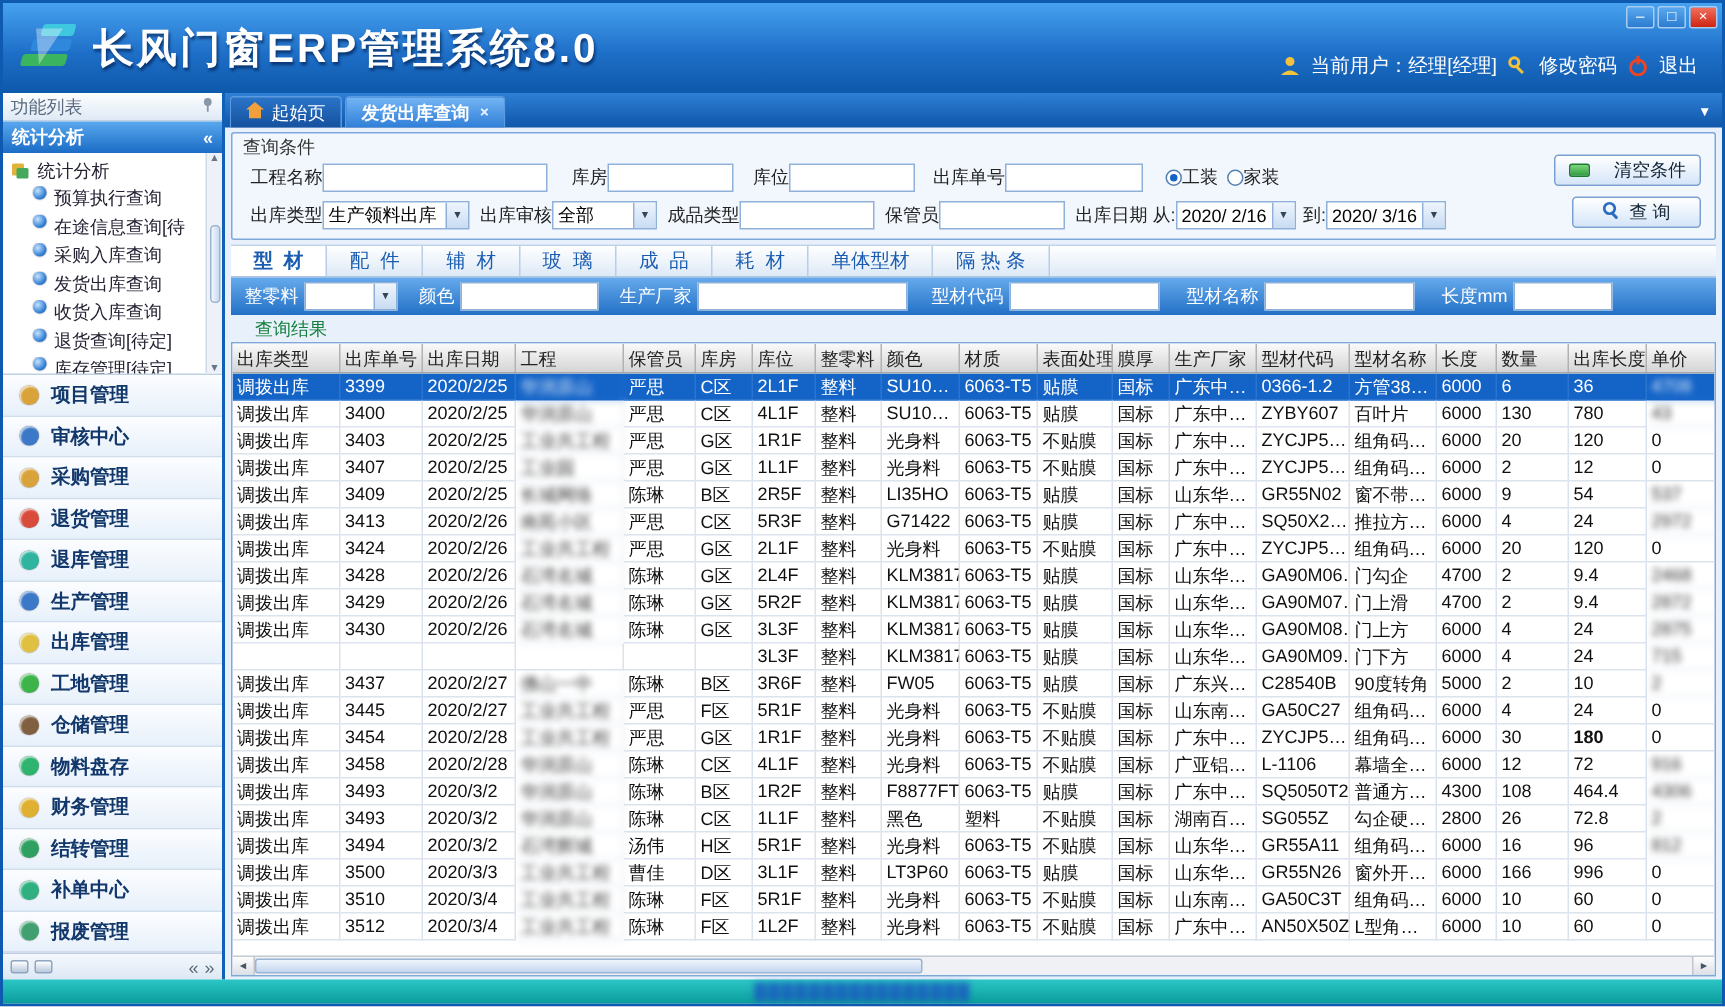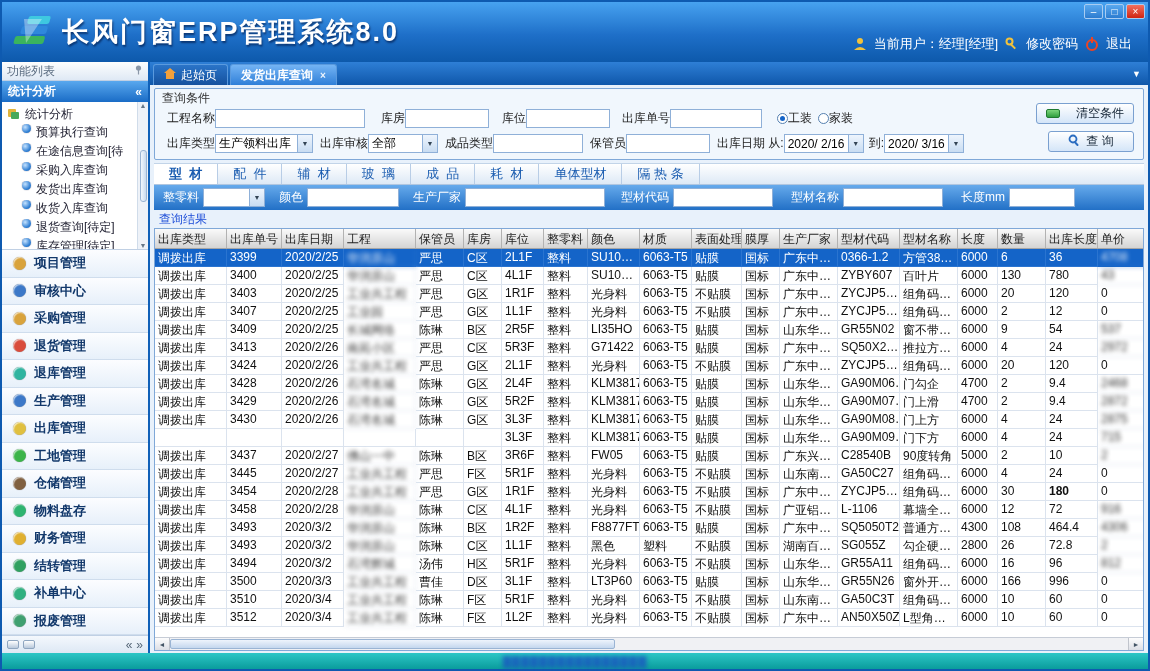--- a/index.html
+++ b/index.html
@@ -64,21 +64,21 @@
 
   
   .mat-tabs { flex:0 0 22px; margin:1px 4px 0 4px; background:linear-gradient(#ffffff,#dde9f6); border-top:1px solid #c2d4e8; border-bottom:1px solid #b0c6e0; display:flex; align-items:stretch; }
   .mat-tab { padding:0 15px; display:flex; align-items:center; color:#1a5cb0; border-right:1px solid #b8cde6; font-size:13px; cursor:pointer; white-space:pre; }
   .mat-tab.active { background:#fff; font-weight:bold; }
 
   
   .filter-row { flex:0 0 25px; margin:0 4px; background:linear-gradient(#66aaec,#2270c6); display:flex; align-items:center; padding:0 9px; color:#fff; gap:4px; }
   .filter-row .q-label { color:#fff; }
 
-  .results-label { flex:0 0 18px; line-height:18px; padding-left:9px; color:#1d4ed8;font-family:Liberation Serif, serif; }
+  .results-label { flex:0 0 18px; line-height:18px; padding-left:20px; color:#15803d;font-family:Liberation Serif, serif; }
 
   
   .grid { margin:0 4px 2px 4px; flex:1 1 auto; border:1px solid #7fa8d8; background:#fff; display:flex; flex-direction:column; overflow:hidden; min-height:0; }
   .grid-head { flex:0 0 20px; display:flex; background:linear-gradient(#fafafa,#d4d4d4); border-bottom:1px solid #a6a6a6; overflow:hidden; }
   .gh-cell { border-right:1px solid #b2b2b2; padding:2px 3px; color:#222; overflow:hidden; white-space:nowrap; cursor:pointer; }
   .grid-body { flex:1 1 auto; overflow:hidden; }
   .g-row { display:flex; height:18px; cursor:pointer; }
   .g-cell { border-right:1px solid #dbe3ee; border-bottom:1px solid #dbe3ee; padding:1px 3px; color:#111; overflow:hidden; white-space:nowrap; }
   .g-row.sel { background:#1464c8; }
   .g-row.sel .g-cell { color:#fff; border-color:#2a74d0; }

